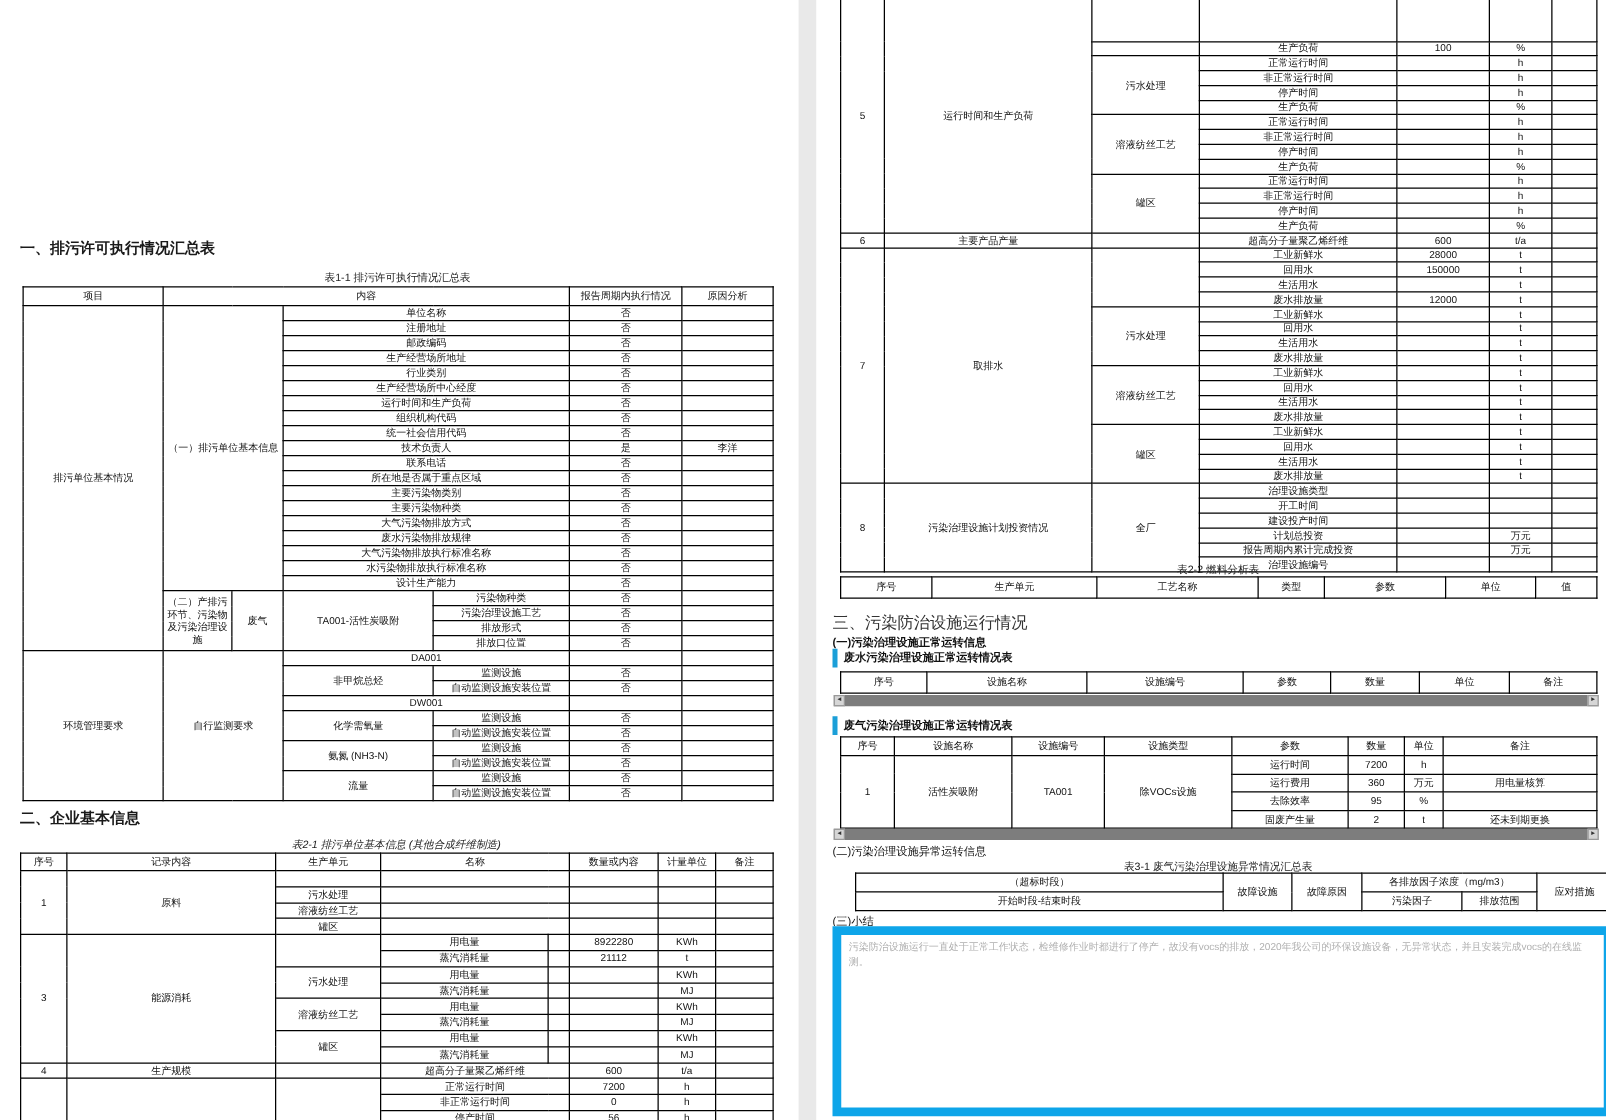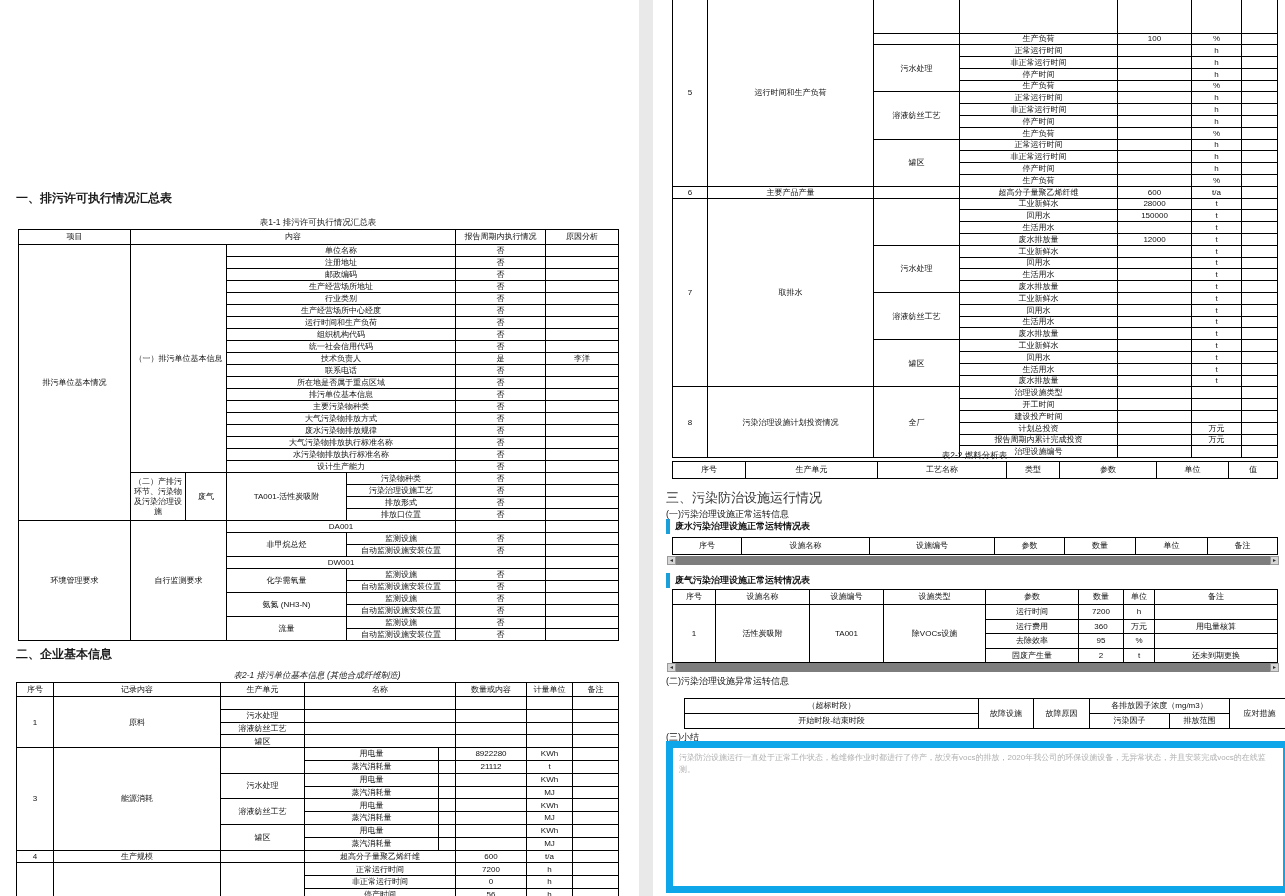--- a/index.html
+++ b/index.html
@@ -114,21 +114,21 @@
             <td colspan="2">联系电话</td>
             <td>否</td>
             <td></td>
           </tr>
           <tr>
             <td colspan="2">所在地是否属于重点区域</td>
             <td>否</td>
             <td></td>
           </tr>
           <tr>
-            <td colspan="2">排污单位基本信息</td>
+            <td colspan="2">主要污染物类别</td>
             <td>否</td>
             <td></td>
           </tr>
           <tr>
             <td colspan="2">主要污染物种类</td>
             <td>否</td>
             <td></td>
           </tr>
           <tr>
             <td colspan="2">大气污染物排放方式</td>
@@ -662,21 +662,21 @@
             <td>工艺名称</td>
             <td>类型</td>
             <td>参数</td>
             <td>单位</td>
             <td>值</td>
           </tr>
         </tbody>
       </table>
 
     <div class="h1big" style="left:13px;top:489px;">三、污染防治设施运行情况</div>
-    <div class="sub" style="left:13px;top:508px;">(一)污染治理设施正常运转信息</div>
+    <div class="sub" style="left:13px;top:508px;font-weight:bold;">(一)污染治理设施正常运转信息</div>
 
     <div class="blabel" style="left:13px;top:519px;">废水污染治理设施正常运转情况表</div>
     <table id="ww" style="left:19px;top:537px;width:605px;">
         <colgroup>
           <col style="width: 69px;">
           <col style="width: 128px;">
           <col style="width: 125px;">
           <col style="width: 70px;">
           <col style="width: 71px;">
           <col style="width: 72px;">
@@ -751,20 +751,21 @@
             <td>还未到期更换</td>
           </tr>
         </tbody>
       </table>
     <div class="scroll" style="left:14px;top:663px;width:612px;">
       <span class="sb-btn">◄</span>
       <span class="sb-btn">►</span>
     </div>
 
     <div class="sub" style="left:13px;top:675px;text-align:right;">(二)污染治理设施异常运转信息</div>
+    <div class="cap" style="left:19px;top:688px;width:605px;">表3-1 废气污染治理设施异常情况汇总表</div>
     <table id="t31" style="left:19px;top:698px;width:605px;margin-left:12px;">
         <colgroup>
           <col style="width: 294px;">
           <col style="width: 55px;">
           <col style="width: 56px;">
           <col style="width: 80px;">
           <col style="width: 60px;">
           <col style="width: 60px;">
         </colgroup>
         <tbody>

